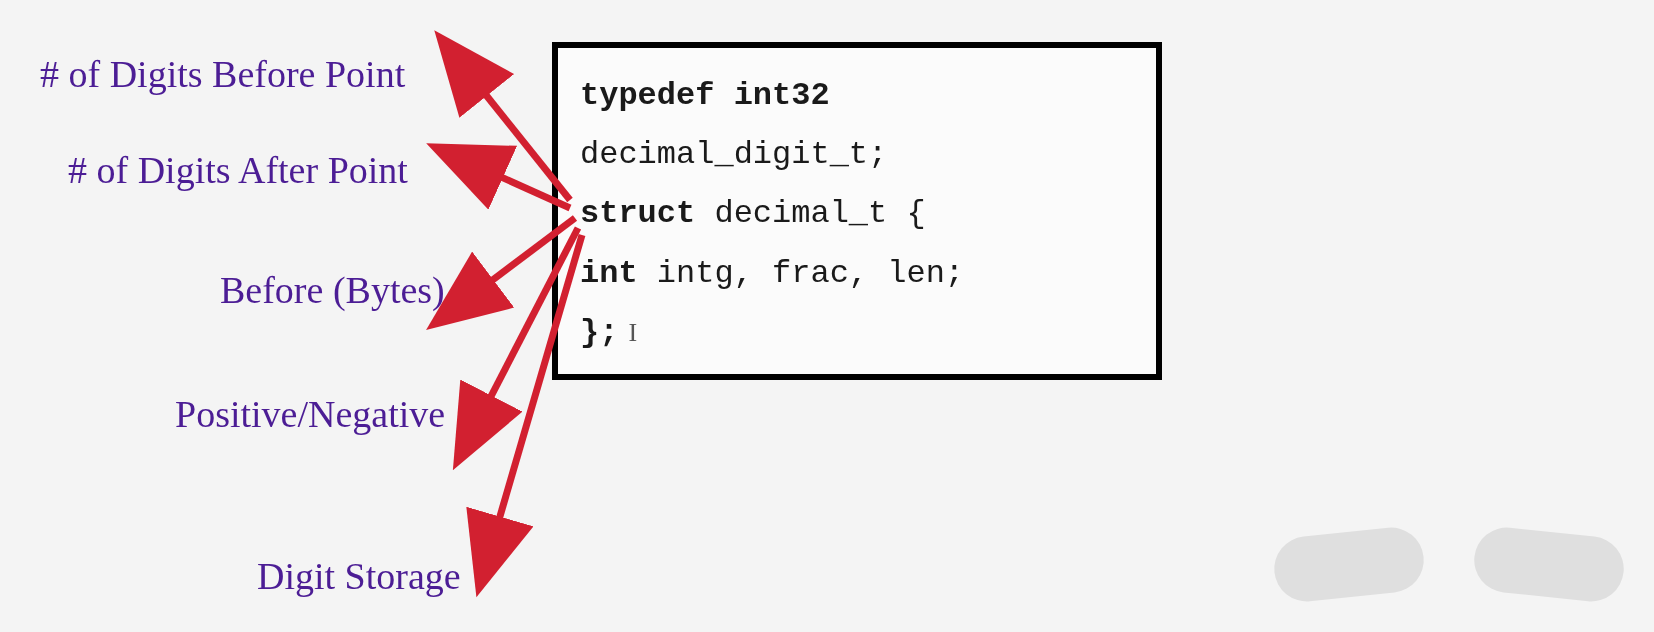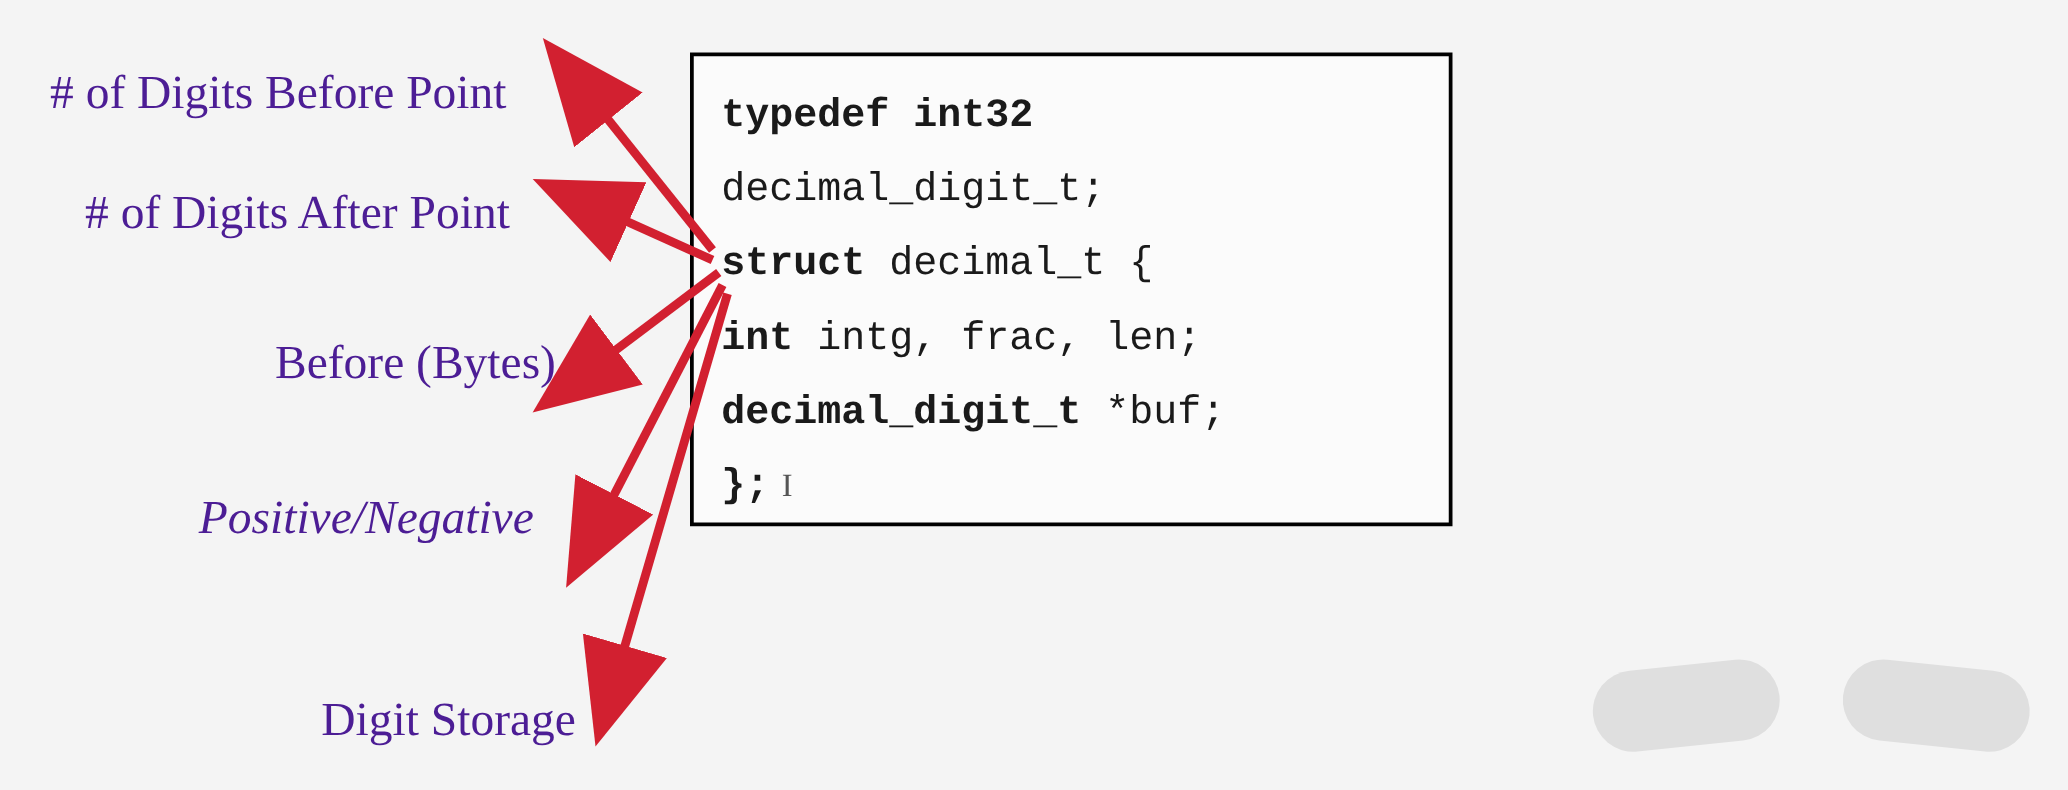--- a/index.html
+++ b/index.html
@@ -16,22 +16,22 @@
       font-size: 38px;
       color: #4c1d95;
       white-space: nowrap;
     }
     .code-box {
       position: absolute;
       left: 552px;
       top: 42px;
       width: 610px;
       background: #fbfbfb;
-      border: 3px solid #000000;
-      padding: 18px 22px 0 22px;
+      border: 6px solid #000000;
+      padding: 18px 22px 12px 22px;
       font-family: 'Consolas', 'Monaco', 'Courier New', monospace;
       font-size: 32px;
       line-height: 1.85;
       color: #1a1a1a;
     }
     .code-box .b { font-weight: bold; }
     .cursor {
       display: inline-block;
       font-family: serif;
       font-size: 26px;
@@ -61,28 +61,27 @@
       background: #000;
       border-radius: 60px;
     }
   </style>
 </head>
 <body>
 
 <div class="label" style="left:40px; top:52px;"># of Digits Before Point</div>
 <div class="label" style="left:68px; top:148px;"># of Digits After Point</div>
 <div class="label" style="left:220px; top:268px;">Before (Bytes)</div>
-<div class="label" style="left:159px; top:392px;font-style:italic;">Positive/Negative</div>
+<div class="label" style="left:175px; top:392px;">Positive/Negative</div>
 <div class="label" style="left:257px; top:518px;margin-top:36px;">Digit Storage</div>
 
 <div class="code-box">
   <div><span class="b">typedef</span> <span class="b">int32</span><span> decimal_digit_t;</span></div>
   <div><span class="b">struct</span><span> decimal_t {</span></div>
   <div><span class="b">int</span><span> intg, frac, len;</span></div>
-  <div><span class="b">decimal_digit_t</span><span> *buf;</span></div>
   <div><span class="b">};</span><span class="cursor">I</span></div>
 </div>
 
 <svg class="arrows">
   <defs>
     <marker id="ah" markerWidth="14" markerHeight="14" refX="2" refY="5" orient="auto" markerUnits="strokeWidth">
       <path d="M0,0 L0,10 L12,5 z" fill="#d22030"></path>
     </marker>
   </defs>
 

